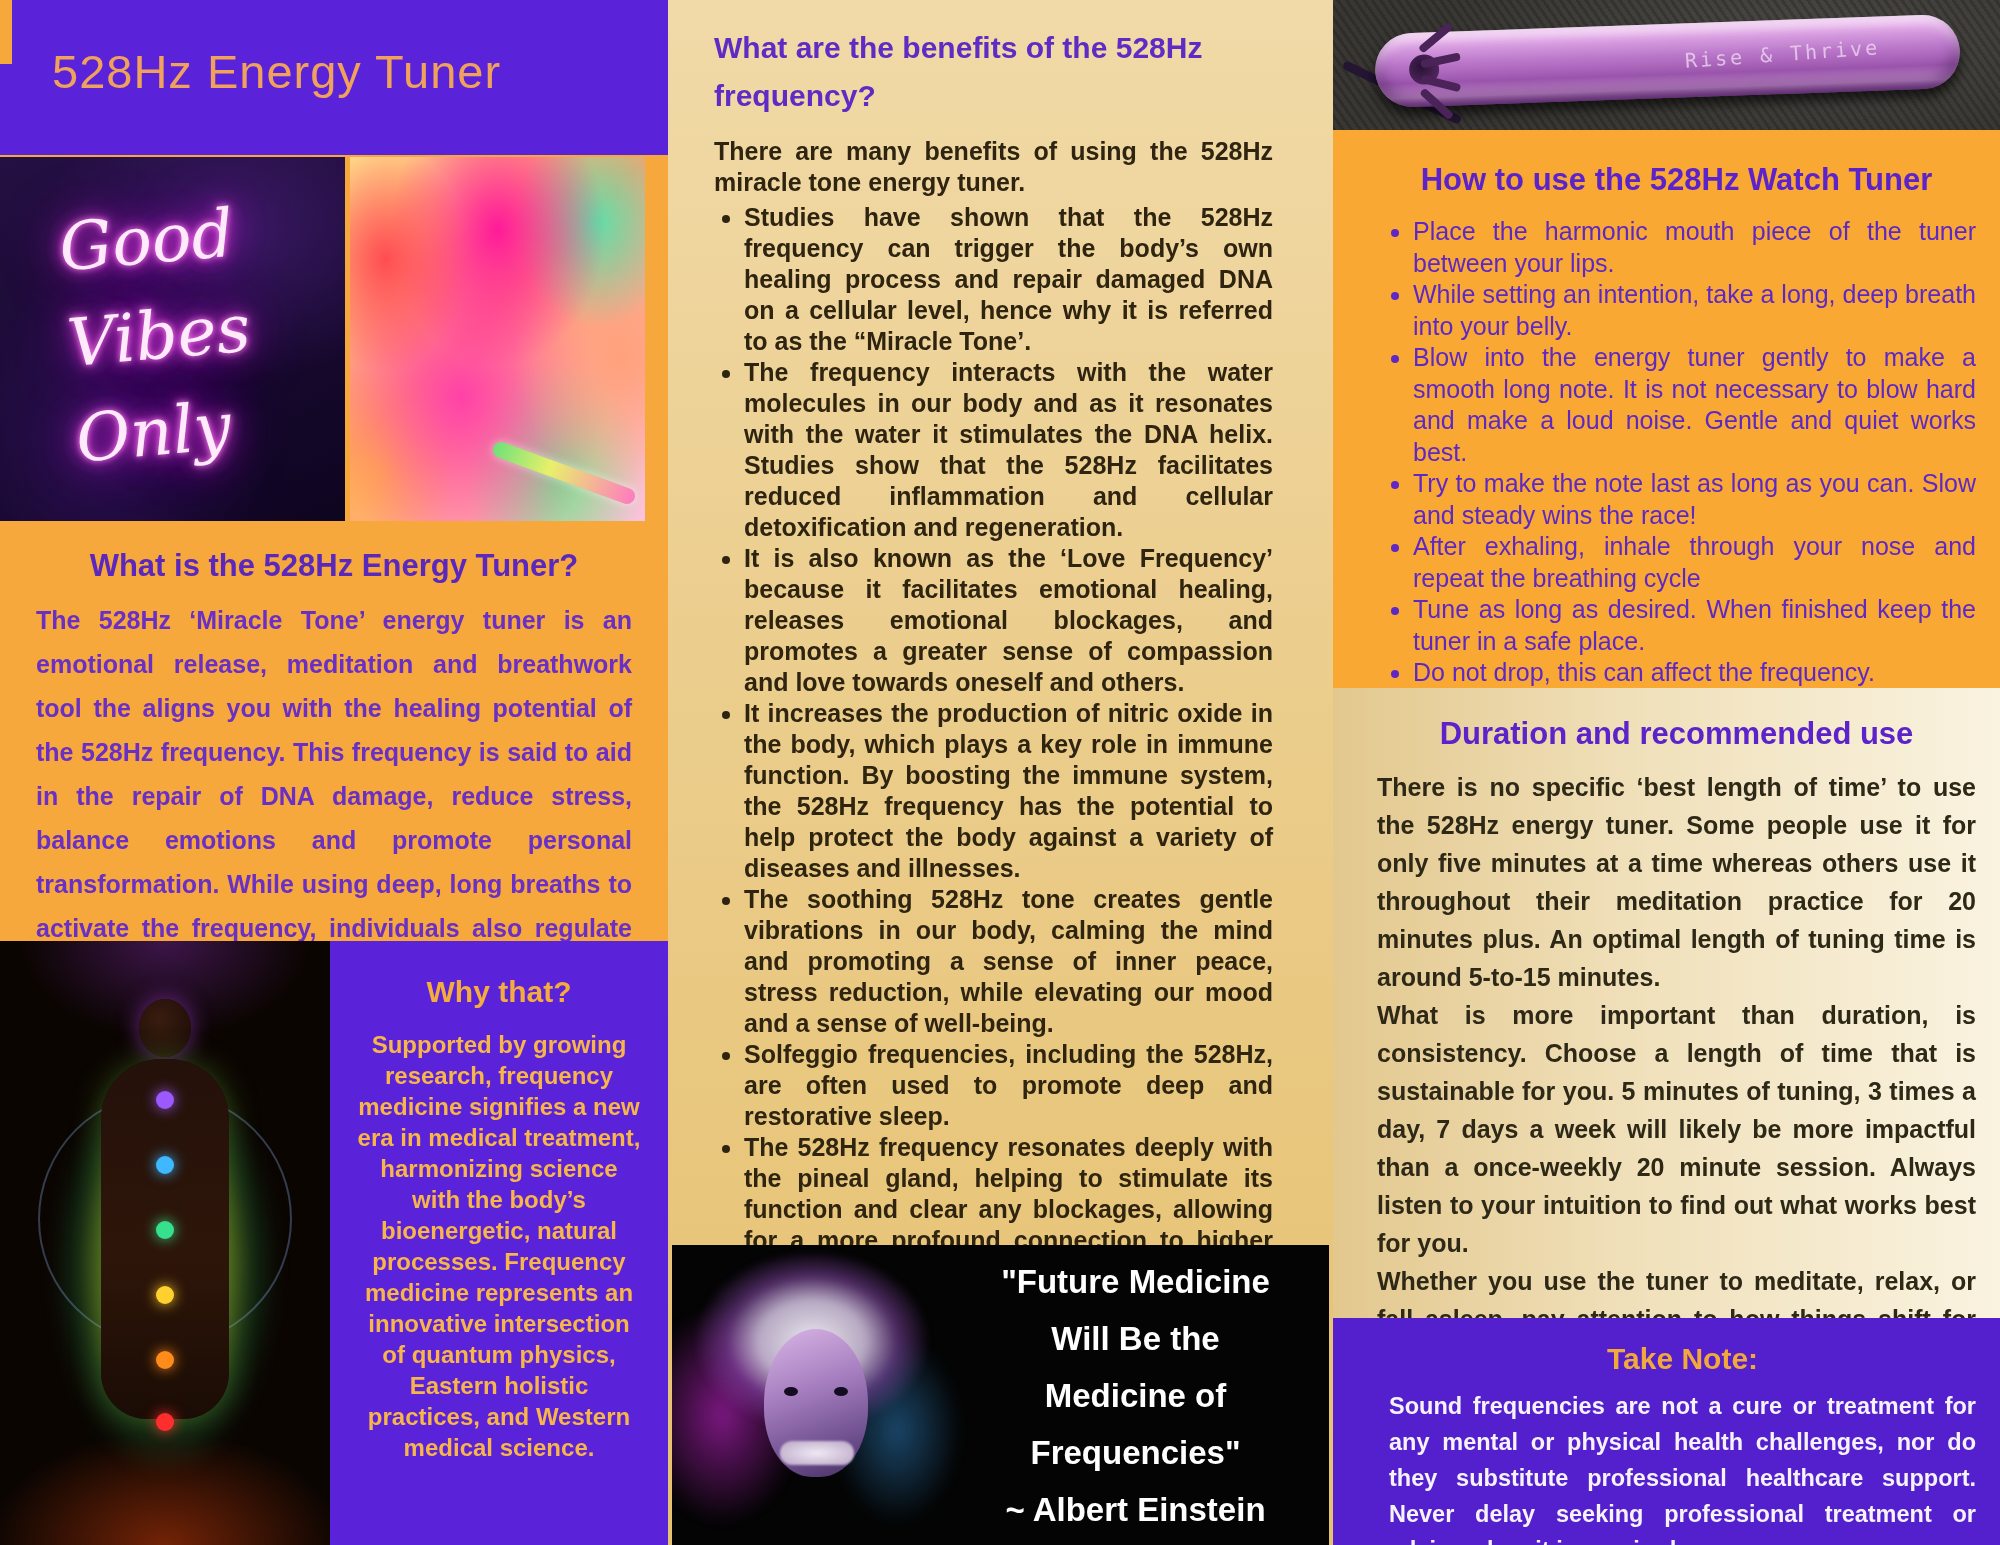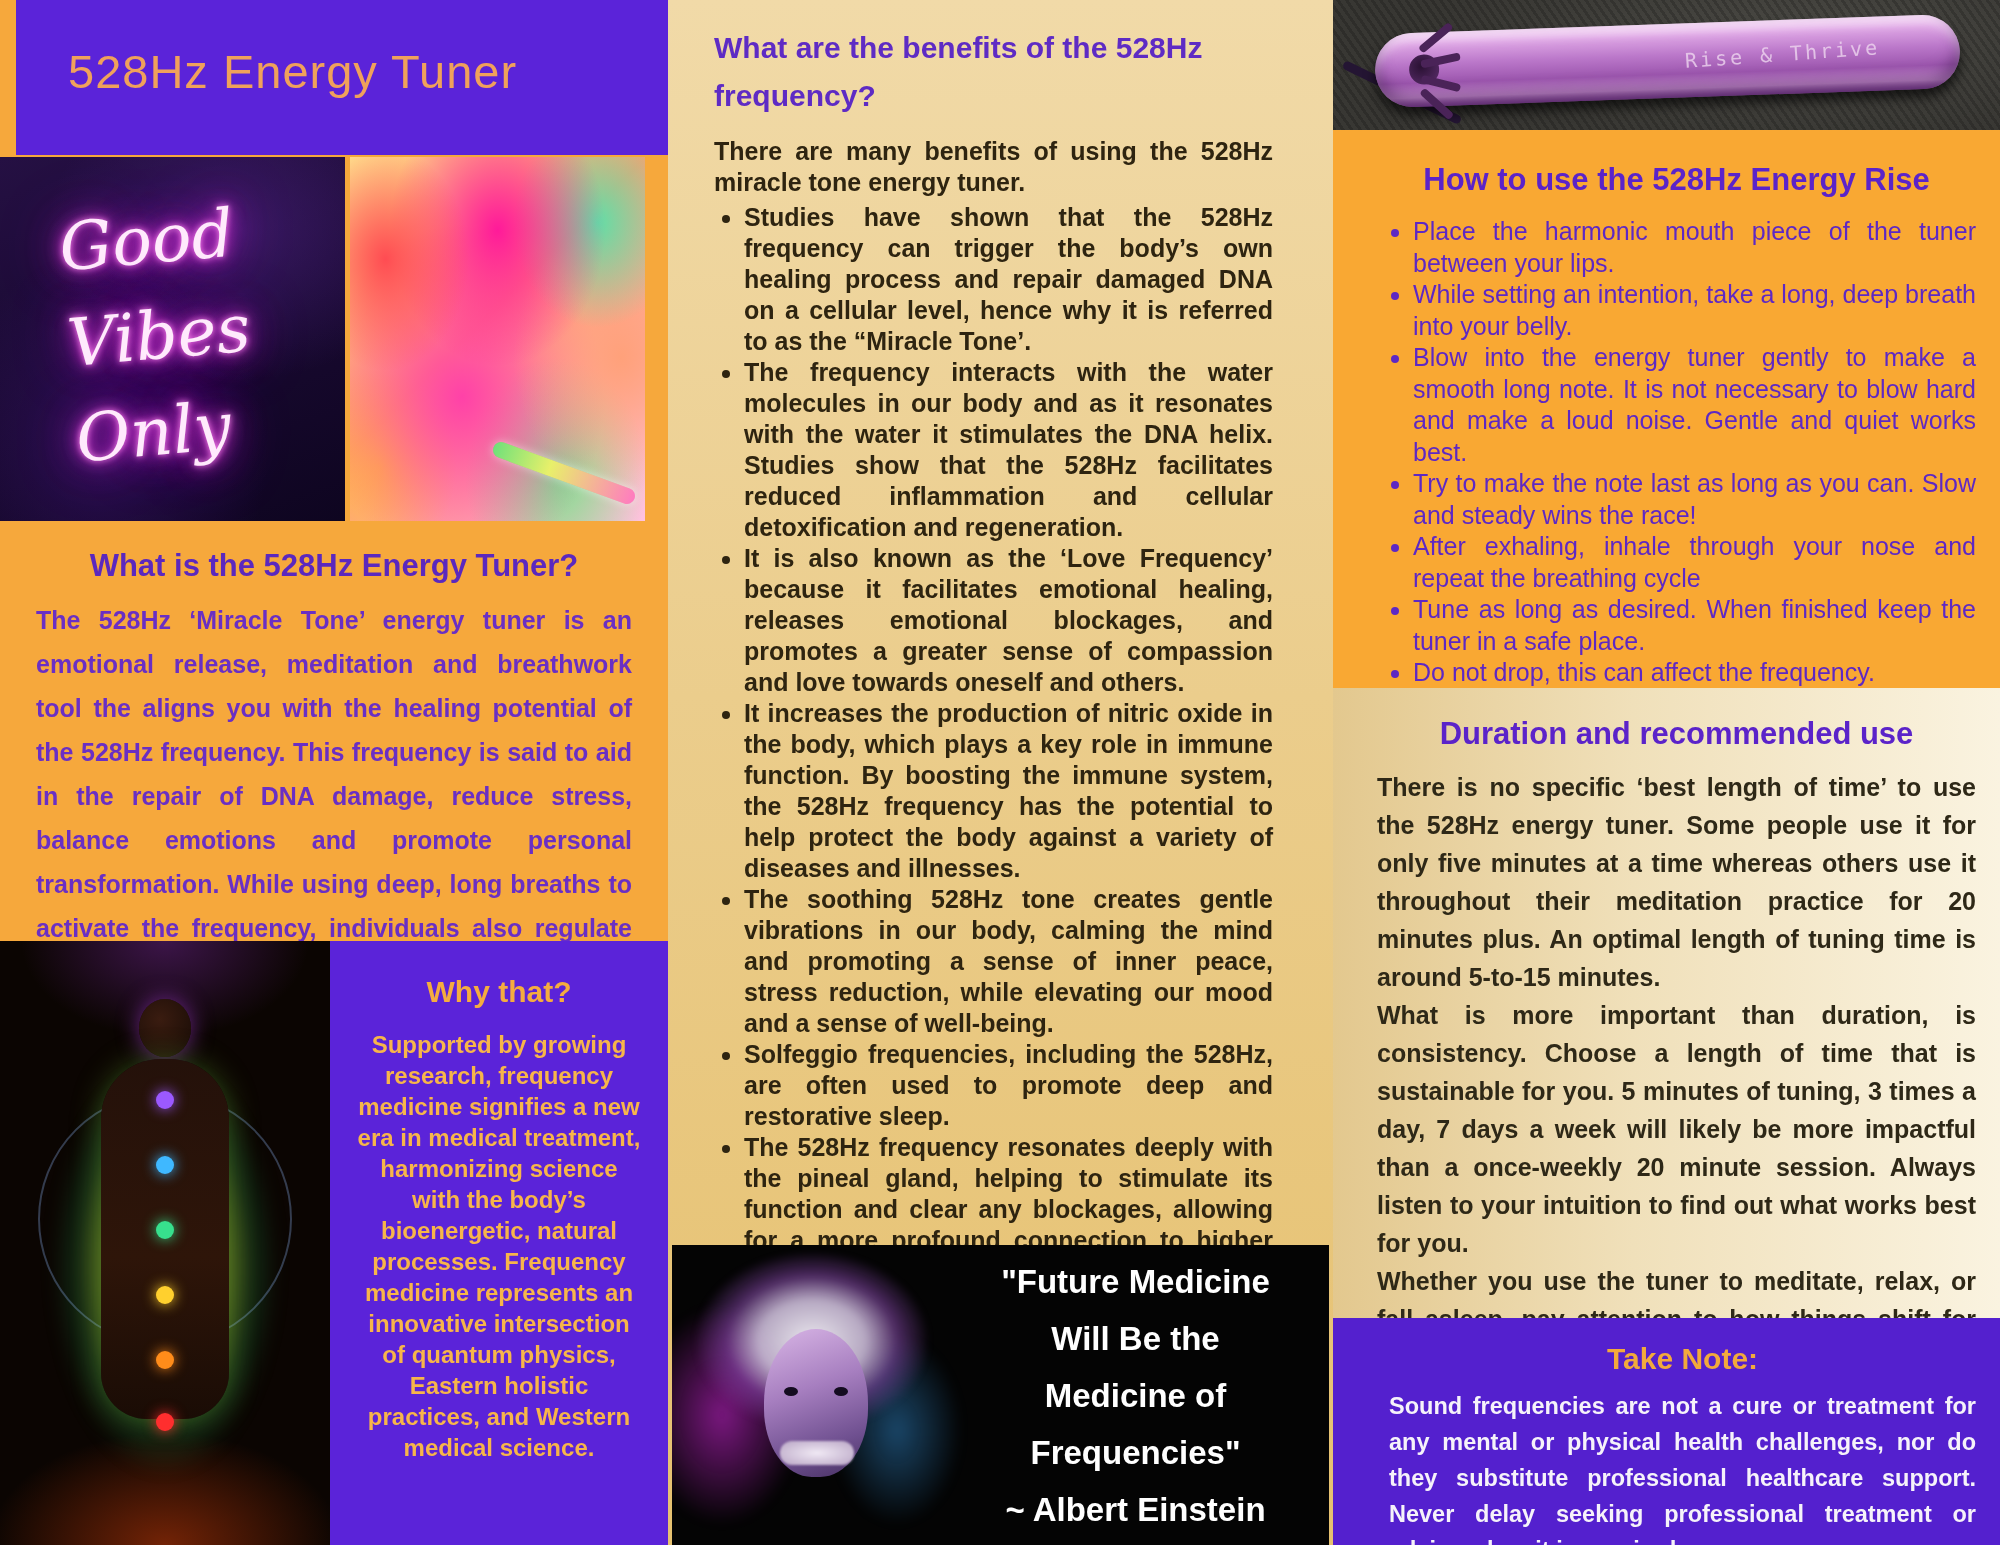--- a/index.html
+++ b/index.html
@@ -1,21 +1,21 @@
 <!DOCTYPE html>
 <html><head>
 <meta charset="utf-8">
 <style>
   html,body { margin:0; padding:0; background:#888; }
   .page {
     position:relative; width:2000px; height:1545px; overflow:hidden;
     background:#F6A83C; font-family:"Liberation Sans", sans-serif;
   }
   
-  .banner { position:absolute; left:16px; top:0; width:668px; height:155px; background:#5B23D9; }
+  .banner { position:absolute; left:0; top:0; width:668px; height:155px; background:#5B23D9; }
   .corner-accent { position:absolute; left:0; top:0; width:12px; height:64px; background:#F6A83C; }
   .banner h1 {
     margin:0; padding:44px 0 0 52px; font-size:47px; font-weight:normal;
     color:#F0A15B; letter-spacing:1px;
   }
   .neon {
     position:absolute; left:0; top:157px; width:345px; height:364px;
     background:
       radial-gradient(260px 200px at 70% 20%, rgba(90,40,150,.45), transparent 75%),
       radial-gradient(220px 260px at 30% 80%, rgba(60,20,110,.55), transparent 75%),
@@ -247,21 +247,21 @@
         <div class="tube-hole"></div>
         <div class="tube-slot" style="top:14px;transform:rotate(-38deg);"></div>
         <div class="tube-slot" style="top:28px;transform:rotate(-10deg);"></div>
         <div class="tube-slot" style="top:42px;transform:rotate(16deg);"></div>
         <div class="tube-slot" style="top:54px;transform:rotate(44deg);"></div>
         <div class="engraving">Rise &amp; Thrive</div>
       </div>
     </div>
 
     <section class="how-to">
-      <h2>How to use the 528Hz Energy Rise</h2>
+      <h2>How to use the 528Hz Watch Tuner</h2>
       <ul>
           <li>Place the harmonic mouth piece of the tuner between your lips.</li>
           <li>While setting an intention, take a long, deep breath into your belly.</li>
           <li>Blow into the energy tuner gently to make a smooth long note. It is not necessary to blow hard and make a loud noise. Gentle and quiet works best.</li>
           <li>Try to make the note last as long as you can. Slow and steady wins the race!</li>
           <li>After exhaling, inhale through your nose and repeat the breathing cycle</li>
           <li>Tune as long as desired. When finished keep the tuner in a safe place.</li>
           <li>Do not drop, this can affect the frequency.</li>
         </ul>
     </section>

